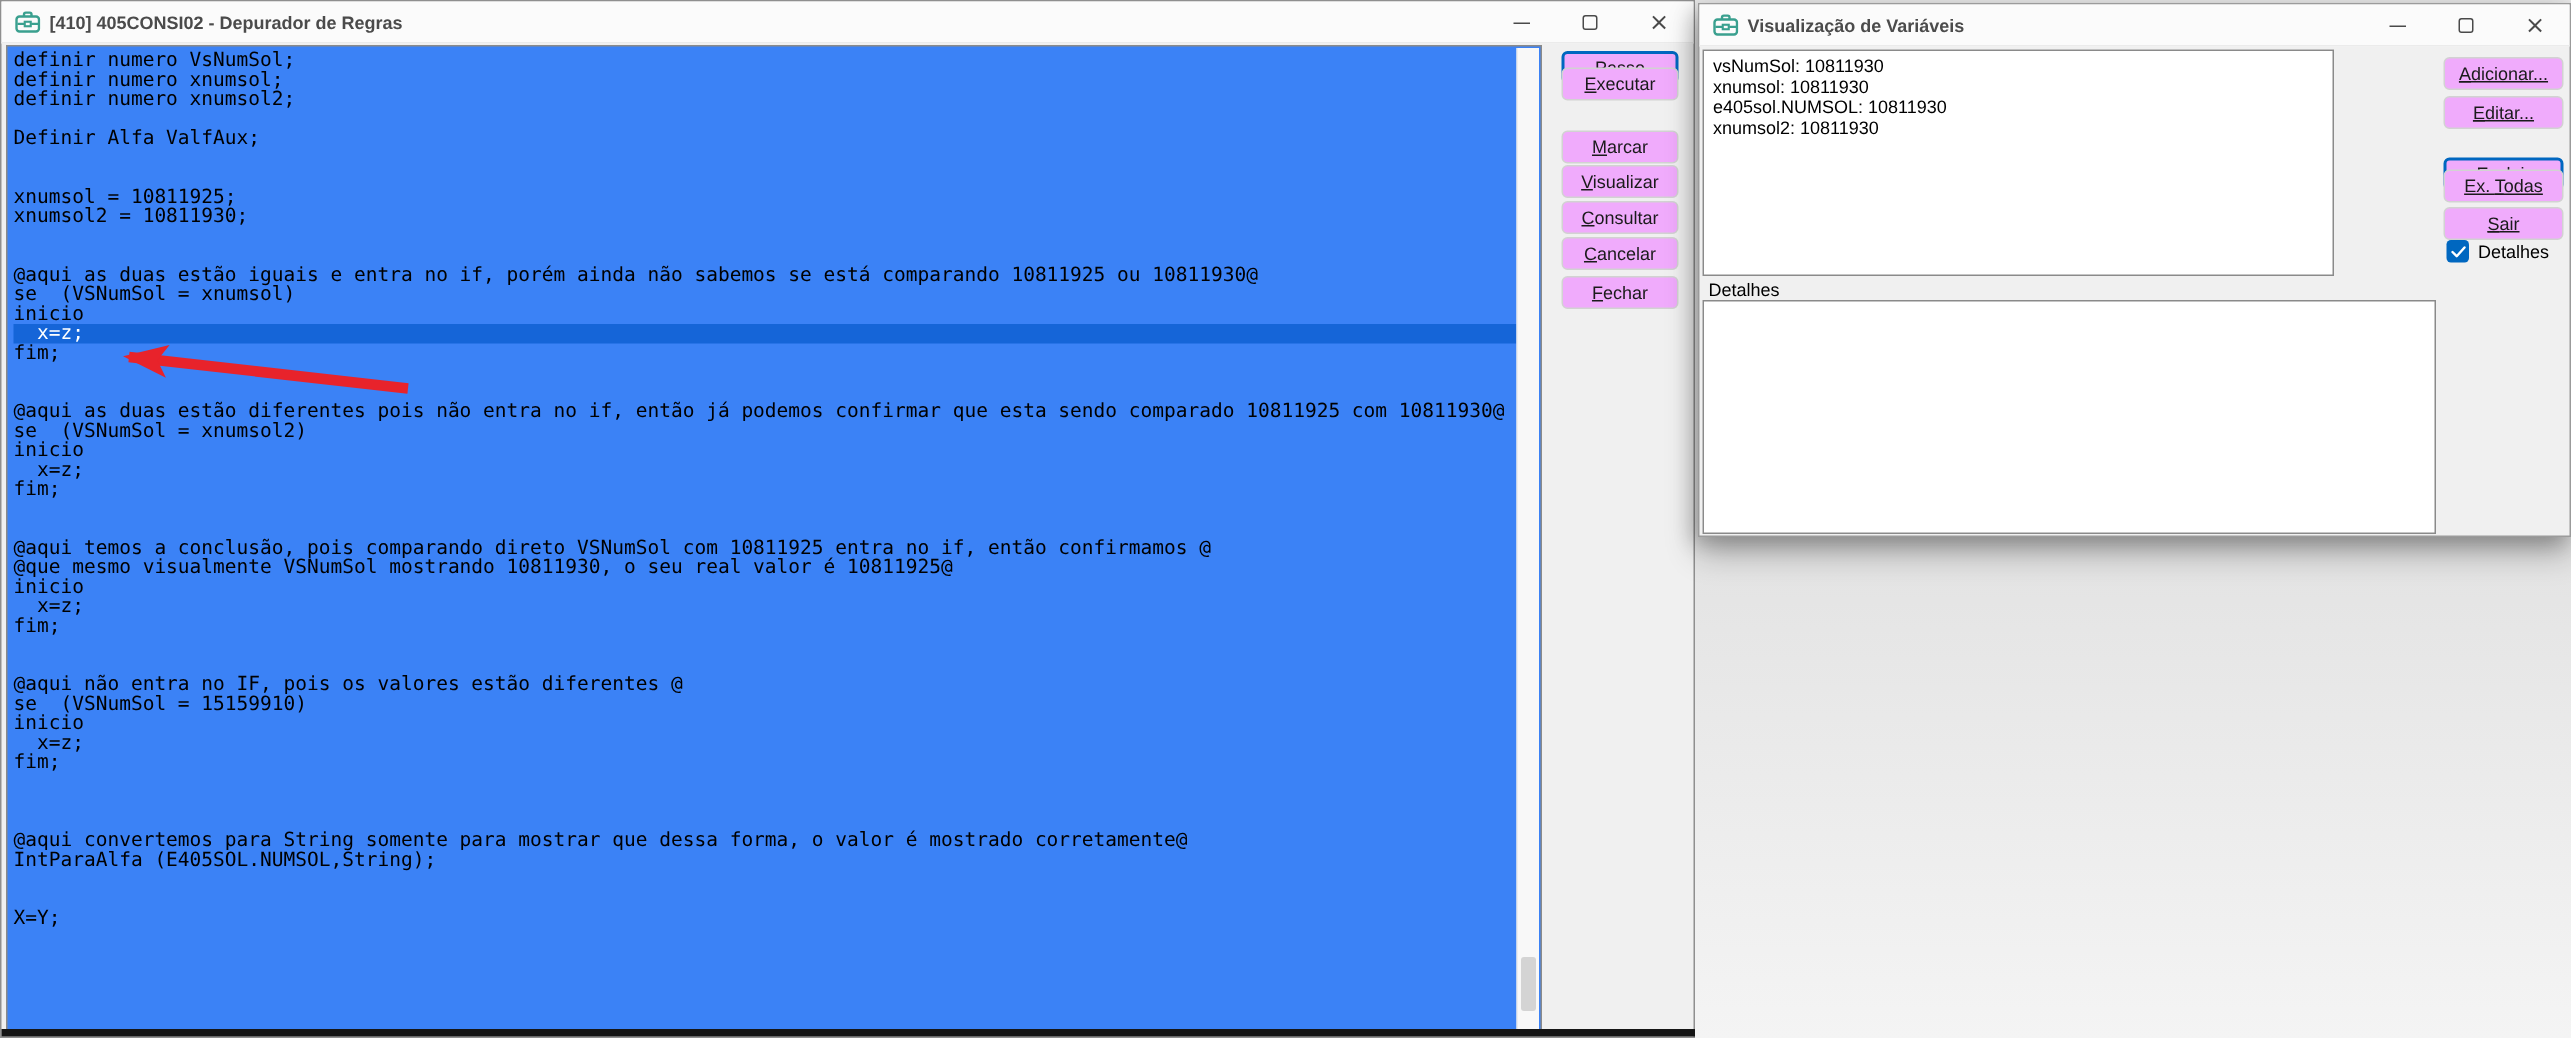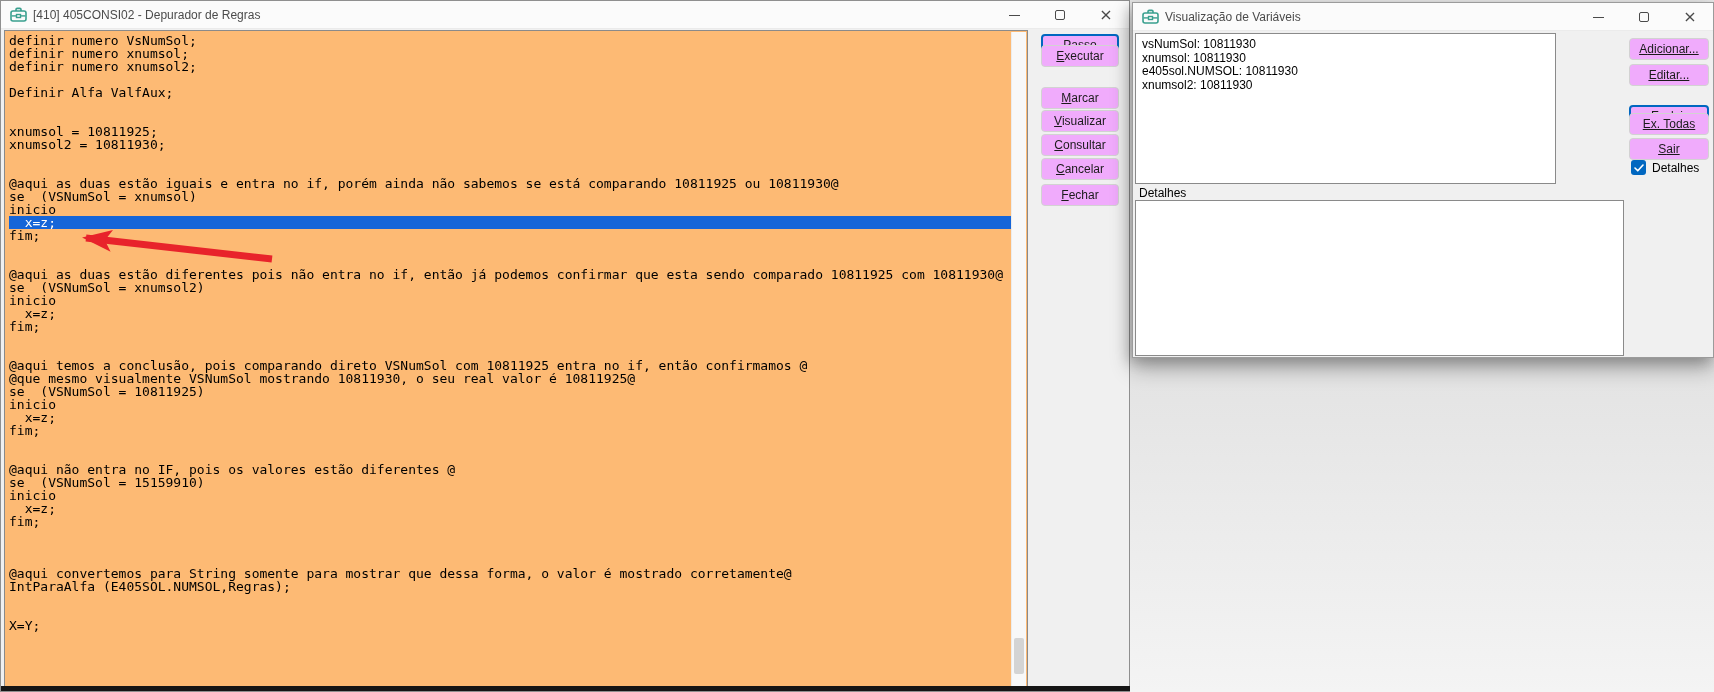--- a/index.html
+++ b/index.html
@@ -5,32 +5,32 @@
   * { margin:0; padding:0; box-sizing:border-box; }
   html,body { width:1714px; height:692px; overflow:hidden; }
   body {
     font-family:"Liberation Sans","DejaVu Sans",sans-serif;
     background:linear-gradient(180deg,#e9e9e9 0%,#e4e4e4 55%,#f4f4f4 100%);
     position:relative;
   }
   .window { position:absolute; background:#f0f0f0; border:1px solid #9b9b9b; }
   .titlebar { position:absolute; left:0; top:0; right:0; height:28px; background:#fbfbfb;
     border-bottom:1px solid #ebebeb; display:flex; align-items:center; }
-  .title-text { font-size:12px; color:#4b4b4b; margin-left:6px; white-space:nowrap; }
+  .title-text { font-size:12px; color:#4b4b4b; margin-left:6px; white-space:nowrap;font-weight:bold; }
   .win-icon { margin-left:9px; display:flex; align-items:center; }
   .win-controls { position:absolute; top:0; right:0; height:28px; display:flex; }
   .wc-btn { width:46px; height:28px; display:flex; align-items:center; justify-content:center; color:#4a4a4a; }
   .glyph-min { width:11px; height:1px; background:#4a4a4a; }
   .glyph-max { width:10px; height:10px; border:1px solid #4a4a4a; border-radius:2px; }
   .glyph-close { font-size:16px; line-height:16px; color:#4a4a4a; font-family:"DejaVu Sans",sans-serif; }
 
   
   #win-left { left:0; top:0; width:1130px; height:692px; border-color:#8f8f8f; }
   #code-box { position:absolute; left:3px; top:29px; width:1024px; height:658px;
-    background:#fdba74; border:1px solid #8a8a8a; overflow:hidden; }
+    background:#3b82f6; border:1px solid #8a8a8a; overflow:hidden; }
   #code-area { position:absolute; left:0; top:1px; right:16px; bottom:1px;
     padding:2px 0 0 4px; font-family:"DejaVu Sans Mono","Liberation Mono",monospace;
     font-size:13px; line-height:13px; color:#000; }
   .code-line { height:13px; white-space:pre; }
   .code-line.hl { background:#1565d8; color:#fff; }
   #vscroll { position:absolute; top:1px; right:1px; bottom:1px; width:15px;
     background:#f8f8f8; border-left:1px solid #ececec; }
   #vscroll .thumb { position:absolute; left:2px; right:2px; bottom:12px; height:36px;
     background:#d4d4d4; border-radius:2px; }
   #bottom-strip { position:absolute; left:0; bottom:0; width:1129px; height:5px; background:#151515; }
@@ -118,36 +118,35 @@
         <div class="code-line">&nbsp;</div>
         <div class="code-line">@aqui as duas estão diferentes pois não entra no if, então já podemos confirmar que esta sendo comparado 10811925 com 10811930@</div>
         <div class="code-line">se  (VSNumSol = xnumsol2)</div>
         <div class="code-line">inicio</div>
         <div class="code-line">  x=z;</div>
         <div class="code-line">fim;</div>
         <div class="code-line">&nbsp;</div>
         <div class="code-line">&nbsp;</div>
         <div class="code-line">@aqui temos a conclusão, pois comparando direto VSNumSol com 10811925 entra no if, então confirmamos @</div>
         <div class="code-line">@que mesmo visualmente VSNumSol mostrando 10811930, o seu real valor é 10811925@</div>
-        <div class="code-line">se  (VSNumSol = 10811925)</div>
         <div class="code-line">inicio</div>
         <div class="code-line">  x=z;</div>
         <div class="code-line">fim;</div>
         <div class="code-line">&nbsp;</div>
         <div class="code-line">&nbsp;</div>
         <div class="code-line">@aqui não entra no IF, pois os valores estão diferentes @</div>
         <div class="code-line">se  (VSNumSol = 15159910)</div>
         <div class="code-line">inicio</div>
         <div class="code-line">  x=z;</div>
         <div class="code-line">fim;</div>
         <div class="code-line">&nbsp;</div>
         <div class="code-line">&nbsp;</div>
         <div class="code-line">&nbsp;</div>
         <div class="code-line">@aqui convertemos para String somente para mostrar que dessa forma, o valor é mostrado corretamente@</div>
-        <div class="code-line">IntParaAlfa (E405SOL.NUMSOL,Regras);</div>
+        <div class="code-line">IntParaAlfa (E405SOL.NUMSOL,String);</div>
         <div class="code-line">&nbsp;</div>
         <div class="code-line">&nbsp;</div>
         <div class="code-line">X=Y;</div>
       </div>
     <div id="vscroll">
       <div class="thumb"></div>
     </div>
   </div>
 
   <div id="lbtns">

